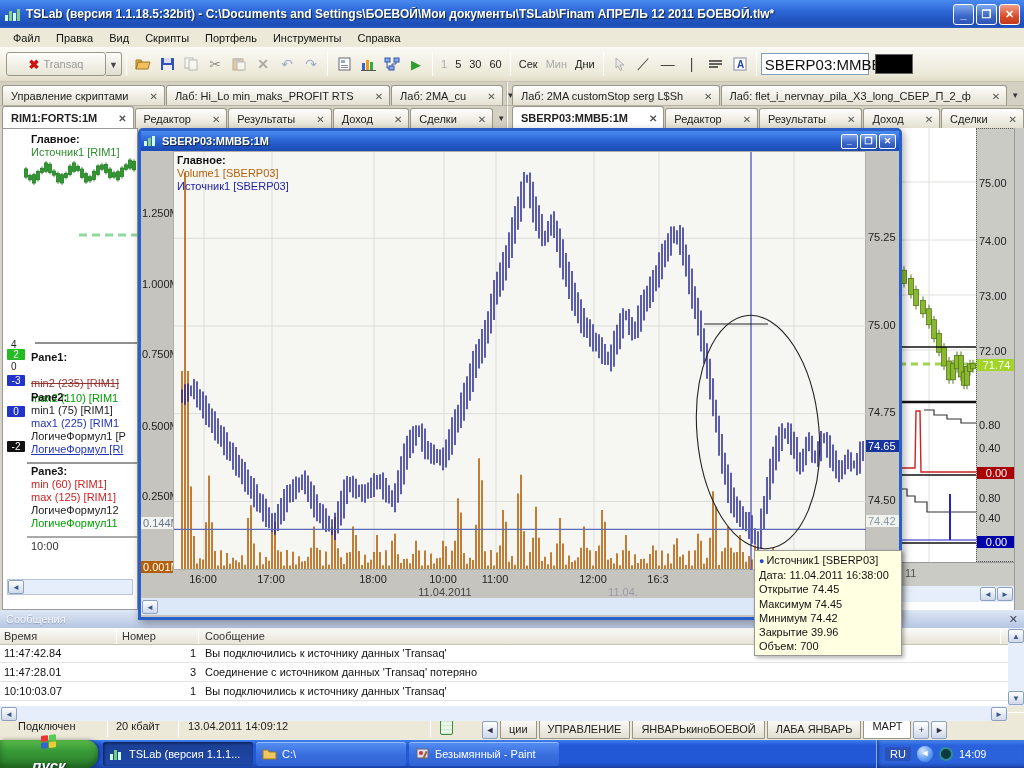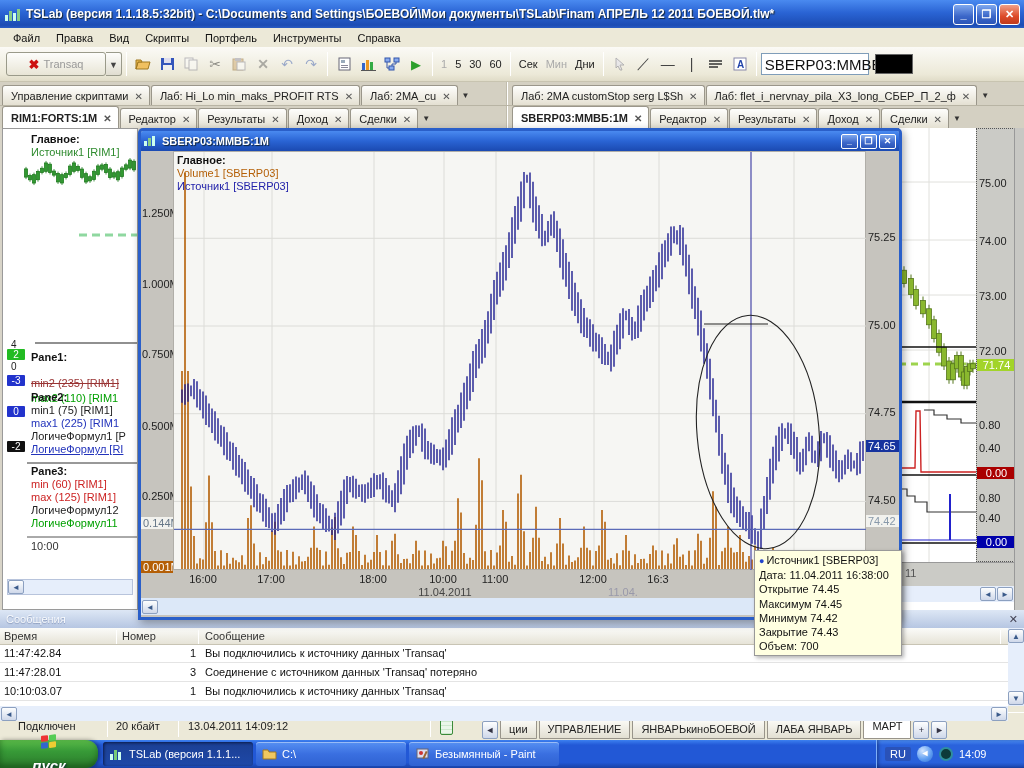--- a/index.html
+++ b/index.html
@@ -48,21 +48,21 @@
     border-left:1px solid #7f9db9; color:#335; font-size:9px; text-align:center; line-height:20px; }
   #color-swatch { width:38px; height:20px; background:#000; border:1px solid #666; margin-left:6px; }
 
   
   #tabs1 { position:absolute; left:0; top:82px; width:1024px; height:24px; background:#d4d0c2;
     border-bottom:1px solid #b8b4a4; }
   #tabs2 { position:absolute; left:0; top:106px; width:1024px; height:22px; background:#d4d0c2; }
   .tabgroup { position:absolute; bottom:0; display:flex; align-items:flex-end; }
   .xtab { height:20px; margin-right:1px; padding:3px 6px 2px 8px; border:1px solid #9a968a; border-bottom:none;
     border-radius:3px 3px 0 0; background:linear-gradient(180deg,#fefefc,#e4e0d2);
-    white-space:nowrap; display:flex; gap:6px; align-items:center; color:#222; }
+    white-space:nowrap; display:flex; gap:21px; align-items:center; color:#222; }
   .xtab .tx { color:#555; font-size:10px; }
   .xtab.active { background:#fff; font-weight:bold; height:22px; }
   .ovf { width:14px; height:18px; font-size:8px; color:#333; text-align:center; line-height:18px; }
   .vsplit { position:absolute; top:0; bottom:0; width:2px; background:#c0bcac; border-right:1px solid #fff; }
 
   
   #workspace { position:absolute; left:0; top:128px; width:1024px; height:482px; background:#d8d4c8; }
   #left-panel { position:absolute; left:2px; top:0; width:136px; height:482px; background:#fff;
     border:1px solid #9a9a9a; }
   .lp-line { position:absolute; left:28px; white-space:nowrap; }
@@ -1104,21 +1104,21 @@
     </div>
   </div>
 
   <div id="tooltip">
     <div><span class="dot">●</span><span>Источник1 [SBERP03]</span></div>
     <div id="tooltip-rows">
         <div>Дата: 11.04.2011 16:38:00</div>
         <div>Открытие 74.45</div>
         <div>Максимум 74.45</div>
         <div>Минимум 74.42</div>
-        <div>Закрытие 74.43</div>
+        <div>Закрытие 39.96</div>
         <div>Объем: 700</div>
       </div>
   </div>
 
   <div id="messages">
     <div id="msg-title">
       <span>Сообщения</span>
       <span class="mx">✕</span>
     </div>
     <div id="msg-head">

